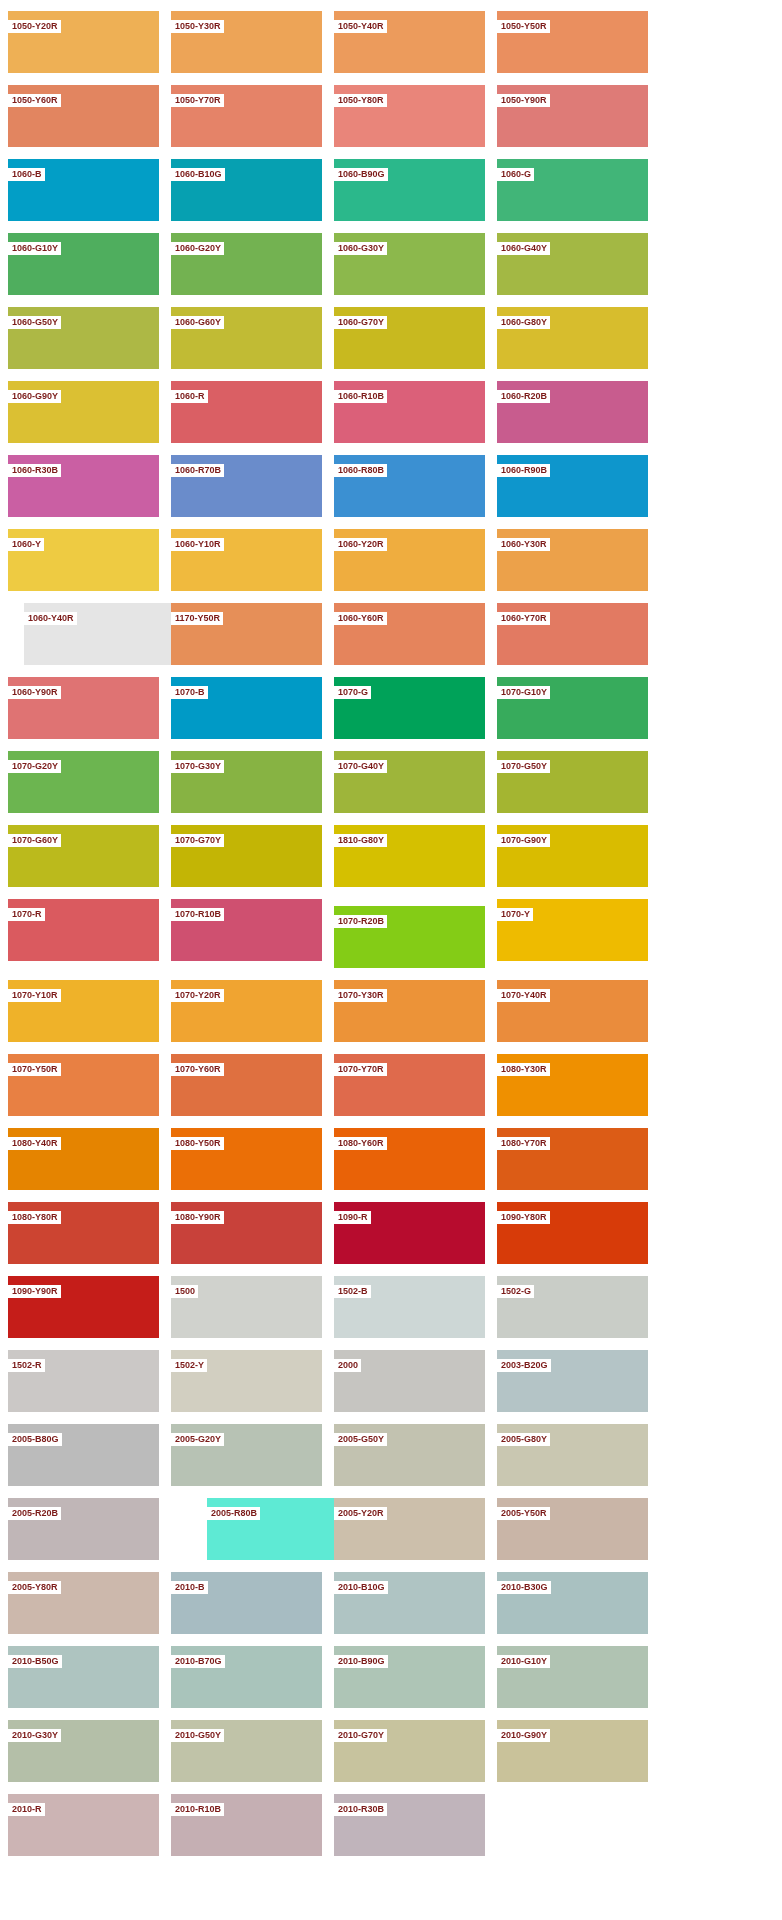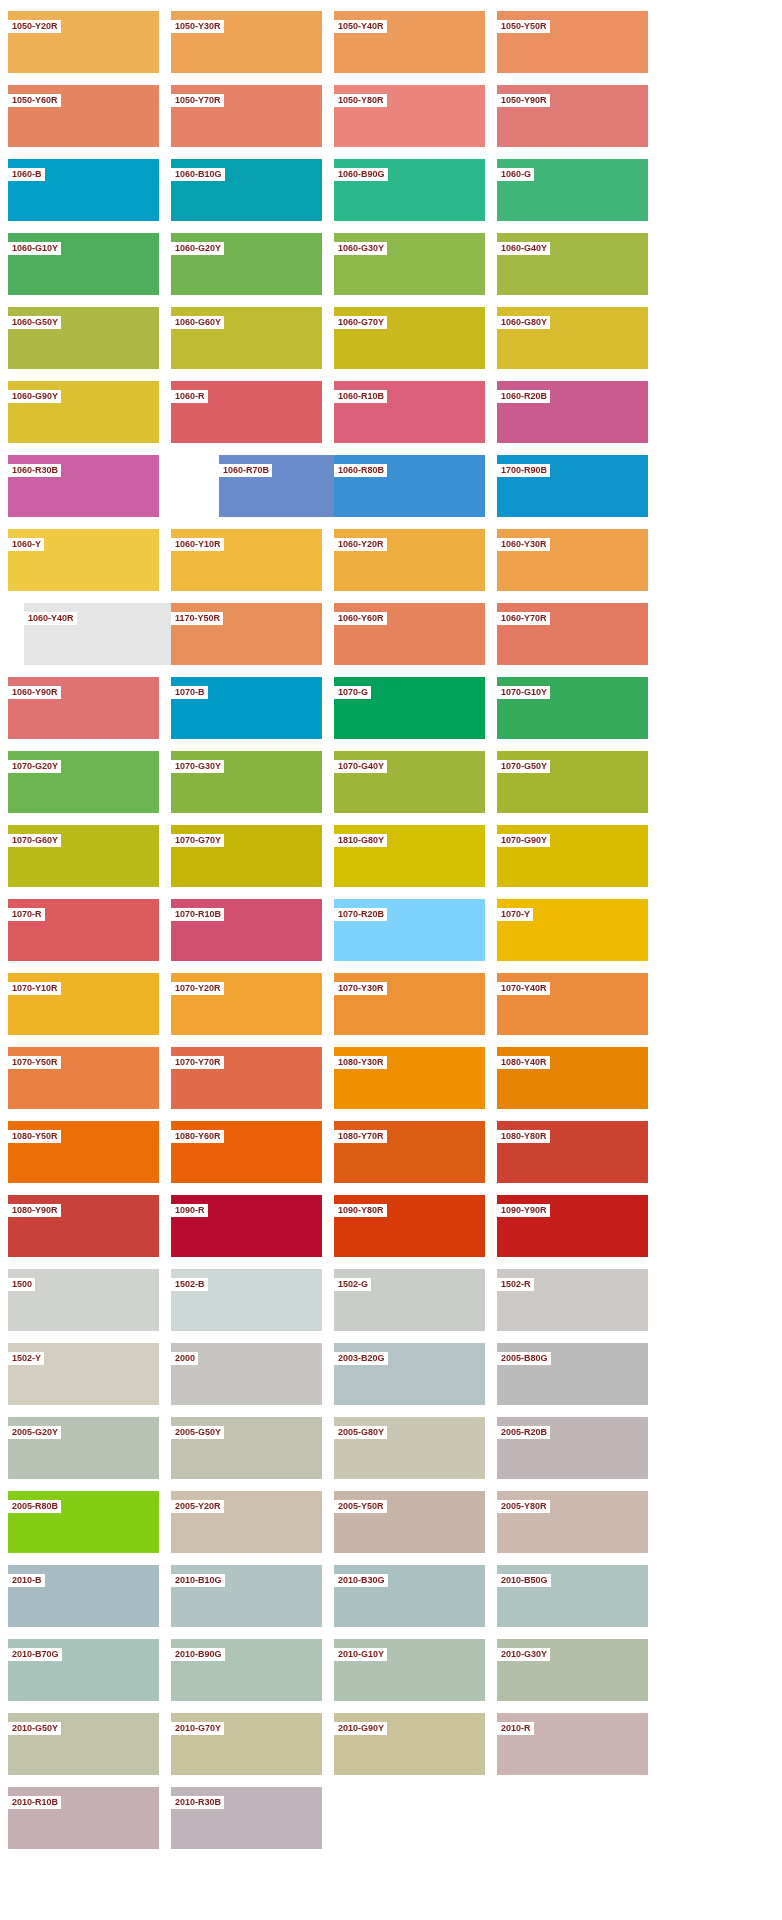--- a/index.html
+++ b/index.html
@@ -119,28 +119,28 @@
     </div>
     <div class="swatch" style="background: rgb(219, 96, 121);">
       <span class="swatch-label">1060-R10B</span>
     </div>
     <div class="swatch" style="background: rgb(200, 92, 142);">
       <span class="swatch-label">1060-R20B</span>
     </div>
     <div class="swatch" style="background: rgb(202, 95, 163);">
       <span class="swatch-label">1060-R30B</span>
     </div>
-    <div class="swatch" style="background: rgb(106, 140, 203); margin-left: 48px;">
+    <div class="swatch" style="background: rgb(106, 140, 203);">
       <span class="swatch-label">1060-R70B</span>
     </div>
     <div class="swatch" style="background: rgb(59, 144, 210);">
       <span class="swatch-label">1060-R80B</span>
     </div>
     <div class="swatch" style="background: rgb(14, 150, 204);">
-      <span class="swatch-label">1700-R90B</span>
+      <span class="swatch-label">1060-R90B</span>
     </div>
     <div class="swatch" style="background: rgb(238, 203, 66);">
       <span class="swatch-label">1060-Y</span>
     </div>
     <div class="swatch" style="background: rgb(240, 186, 62);">
       <span class="swatch-label">1060-Y10R</span>
     </div>
     <div class="swatch" style="background: rgb(239, 173, 63);">
       <span class="swatch-label">1060-Y20R</span>
     </div>
@@ -194,41 +194,44 @@
     </div>
     <div class="swatch" style="background: rgb(217, 188, 0);">
       <span class="swatch-label">1070-G90Y</span>
     </div>
     <div class="swatch" style="background: rgb(218, 90, 95);">
       <span class="swatch-label">1070-R</span>
     </div>
     <div class="swatch" style="background: rgb(207, 80, 112);">
       <span class="swatch-label">1070-R10B</span>
     </div>
-    <div class="swatch" style="background: #7dd3fc;">
+    <div class="swatch" style="background: #84cc16; margin-top: 7px;">
       <span class="swatch-label">1070-R20B</span>
     </div>
     <div class="swatch" style="background: rgb(238, 187, 0);">
       <span class="swatch-label">1070-Y</span>
     </div>
     <div class="swatch" style="background: rgb(239, 178, 41);">
       <span class="swatch-label">1070-Y10R</span>
     </div>
     <div class="swatch" style="background: rgb(240, 164, 49);">
       <span class="swatch-label">1070-Y20R</span>
     </div>
     <div class="swatch" style="background: rgb(236, 147, 56);">
       <span class="swatch-label">1070-Y30R</span>
     </div>
     <div class="swatch" style="background: rgb(234, 140, 60);">
       <span class="swatch-label">1070-Y40R</span>
     </div>
     <div class="swatch" style="background: rgb(232, 128, 67);">
       <span class="swatch-label">1070-Y50R</span>
     </div>
+    <div class="swatch" style="background: rgb(223, 112, 64);">
+      <span class="swatch-label">1070-Y60R</span>
+    </div>
     <div class="swatch" style="background: rgb(223, 106, 76);">
       <span class="swatch-label">1070-Y70R</span>
     </div>
     <div class="swatch" style="background: rgb(239, 144, 0);">
       <span class="swatch-label">1080-Y30R</span>
     </div>
     <div class="swatch" style="background: rgb(229, 132, 0);">
       <span class="swatch-label">1080-Y40R</span>
     </div>
     <div class="swatch" style="background: rgb(235, 111, 6);">
@@ -284,21 +287,21 @@
     </div>
     <div class="swatch" style="background: rgb(194, 194, 176);">
       <span class="swatch-label">2005-G50Y</span>
     </div>
     <div class="swatch" style="background: rgb(201, 199, 177);">
       <span class="swatch-label">2005-G80Y</span>
     </div>
     <div class="swatch" style="background: rgb(192, 182, 183);">
       <span class="swatch-label">2005-R20B</span>
     </div>
-    <div class="swatch" style="background: #84cc16;">
+    <div class="swatch" style="background: #5eead4; margin-left: 36px;">
       <span class="swatch-label">2005-R80B</span>
     </div>
     <div class="swatch" style="background: rgb(204, 191, 171);">
       <span class="swatch-label">2005-Y20R</span>
     </div>
     <div class="swatch" style="background: rgb(201, 181, 167);">
       <span class="swatch-label">2005-Y50R</span>
     </div>
     <div class="swatch" style="background: rgb(204, 184, 172);">
       <span class="swatch-label">2005-Y80R</span>

